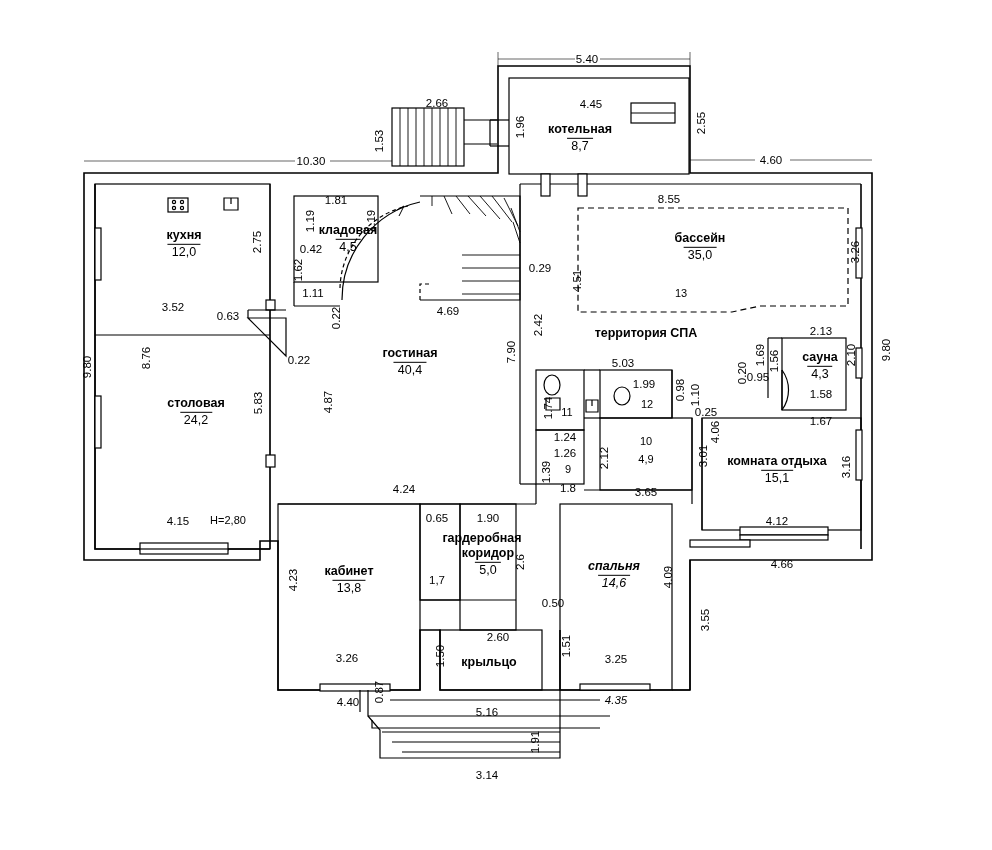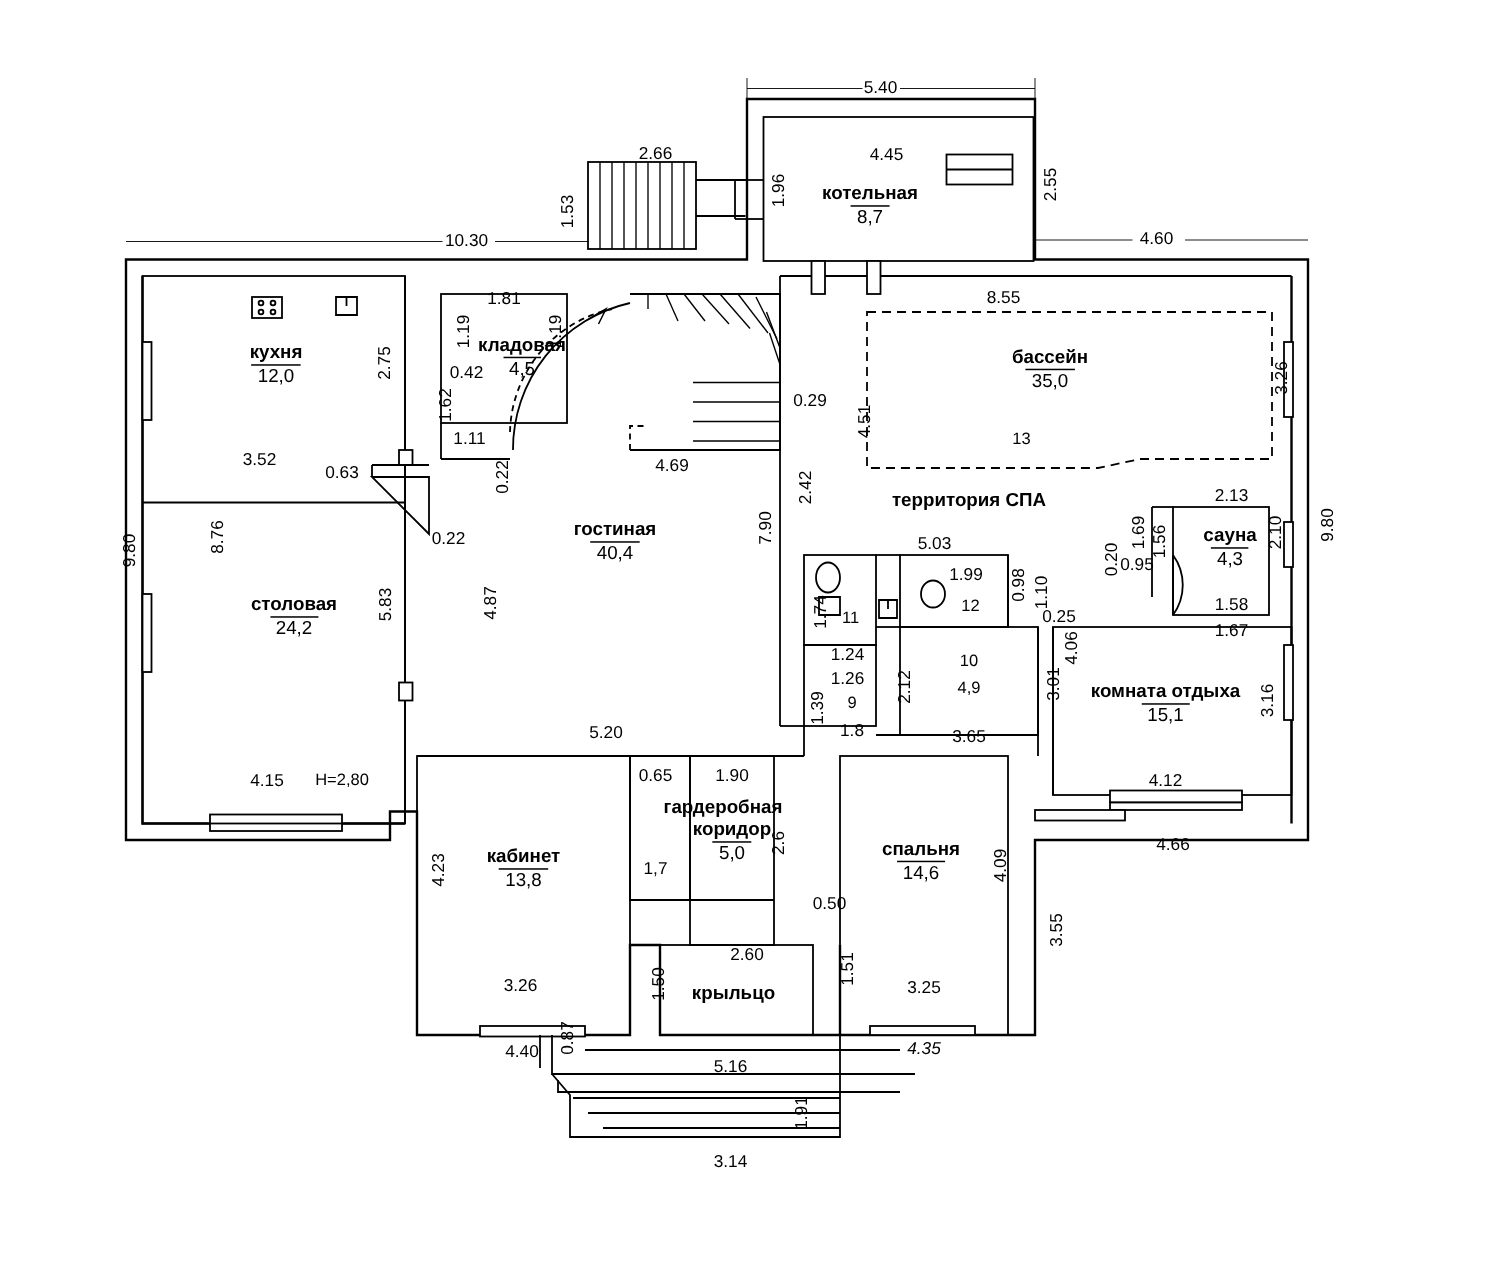--- a/index.html
+++ b/index.html
@@ -249,21 +249,21 @@
       <div class="roomblock" style="left: 410px; top: 362px; text-align: center;"><div class="nm">гостиная</div><div class="ar">40,4</div></div>
       <div class="roomblock" style="left: 580px; top: 138px;"><div class="nm">котельная</div><div class="ar">8,7</div></div>
       <div class="roomblock" style="left: 700px; top: 247px;"><div class="nm">бассейн</div><div class="ar">35,0</div></div>
       <div class="roomblock" style="left: 820px; top: 366px;"><div class="nm">сауна</div><div class="ar">4,3</div></div>
       <div class="roomblock" style="left: 777px; top: 470px;"><div class="nm">комната отдыха</div><div class="ar">15,1</div></div>
       <div class="roomblock" style="left: 349px; top: 580px;"><div class="nm">кабинет</div><div class="ar">13,8</div></div>
       <div class="roomblock" style="left: 482px; top: 538px;">
         <div class="nm">гардеробная</div>
       </div>
       <div class="roomblock" style="left: 488px; top: 562px;"><div class="nm">коридор</div><div class="ar">5,0</div></div>
-      <div class="roomblock" style="left: 614px; top: 575px;"><div class="nm">спальня</div><div class="ar">14,6</div></div>
+      <div class="roomblock" style="left: 614px; top: 575px; font-style: italic;"><div class="nm">спальня</div><div class="ar">14,6</div></div>
       <div class="roomblock" style="left: 489px; top: 662px;">
         <div class="nm">крыльцо</div>
       </div>
       <div class="lbl room" style="left: 646px; top: 334px; font-weight: bold;">территория СПА</div>
       <div class="lbl" style="left: 681px; top: 294px;">13</div>
       <div class="lbl" style="left: 567px; top: 413px;">11</div>
       <div class="lbl" style="left: 647px; top: 405px;">12</div>
       <div class="lbl" style="left: 646px; top: 442px;">10</div>
       <div class="lbl" style="left: 646px; top: 460px;">4,9</div>
       <div class="lbl" style="left: 568px; top: 470px;">9</div>
@@ -303,33 +303,33 @@
       <div class="lbl dim" style="left: 623px; top: 363px;">5.03</div>
       <div class="lbl dim vert" style="left: 87px; top: 367px;">9.80</div>
       <div class="lbl dim vert" style="left: 742px; top: 373px;">0.20</div>
       <div class="lbl dim" style="left: 758px; top: 377px;">0.95</div>
       <div class="lbl dim" style="left: 644px; top: 384px;">1.99</div>
       <div class="lbl dim vert" style="left: 680px; top: 390px;">0.98</div>
       <div class="lbl dim vert" style="left: 695px; top: 395px;">1.10</div>
       <div class="lbl dim vert" style="left: 328px; top: 402px;">4.87</div>
       <div class="lbl dim vert" style="left: 258px; top: 403px;">5.83</div>
       <div class="lbl dim vert" style="left: 548px; top: 408px;">1.74</div>
-      <div class="lbl dim" style="left: 821px; top: 404px; text-align: right;">1.58</div>
+      <div class="lbl dim" style="left: 821px; top: 394px; text-align: right;">1.58</div>
       <div class="lbl dim" style="left: 706px; top: 412px;">0.25</div>
       <div class="lbl dim" style="left: 821px; top: 421px;">1.67</div>
       <div class="lbl dim" style="left: 565px; top: 437px;">1.24</div>
       <div class="lbl dim vert" style="left: 715px; top: 432px;">4.06</div>
       <div class="lbl dim" style="left: 565px; top: 453px;">1.26</div>
       <div class="lbl dim vert" style="left: 604px; top: 458px;">2.12</div>
       <div class="lbl dim vert" style="left: 703px; top: 456px;">3.01</div>
       <div class="lbl dim vert" style="left: 846px; top: 467px;">3.16</div>
       <div class="lbl dim vert" style="left: 546px; top: 472px;">1.39</div>
       <div class="lbl dim" style="left: 568px; top: 488px;">1.8</div>
       <div class="lbl dim" style="left: 646px; top: 492px;">3.65</div>
-      <div class="lbl dim" style="left: 404px; top: 489px;">5.20</div>
+      <div class="lbl dim" style="left: 404px; top: 489px;">4.24</div>
       <div class="lbl dim" style="left: 488px; top: 518px;">1.90</div>
       <div class="lbl dim" style="left: 437px; top: 518px;">0.65</div>
       <div class="lbl dim" style="left: 777px; top: 521px;">4.12</div>
       <div class="lbl dim vert" style="left: 520px; top: 562px;">2.6</div>
       <div class="lbl dim" style="left: 437px; top: 580px;">1,7</div>
       <div class="lbl dim" style="left: 782px; top: 564px;">4.66</div>
       <div class="lbl dim vert" style="left: 293px; top: 580px;">4.23</div>
       <div class="lbl dim vert" style="left: 668px; top: 577px;">4.09</div>
       <div class="lbl dim" style="left: 553px; top: 603px;">0.50</div>
       <div class="lbl dim vert" style="left: 705px; top: 620px;">3.55</div>

